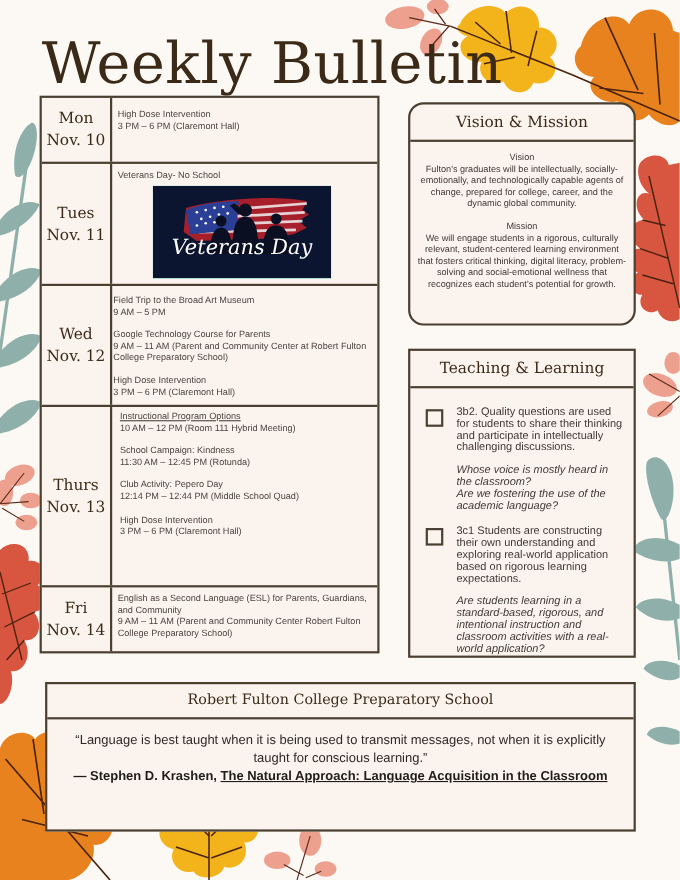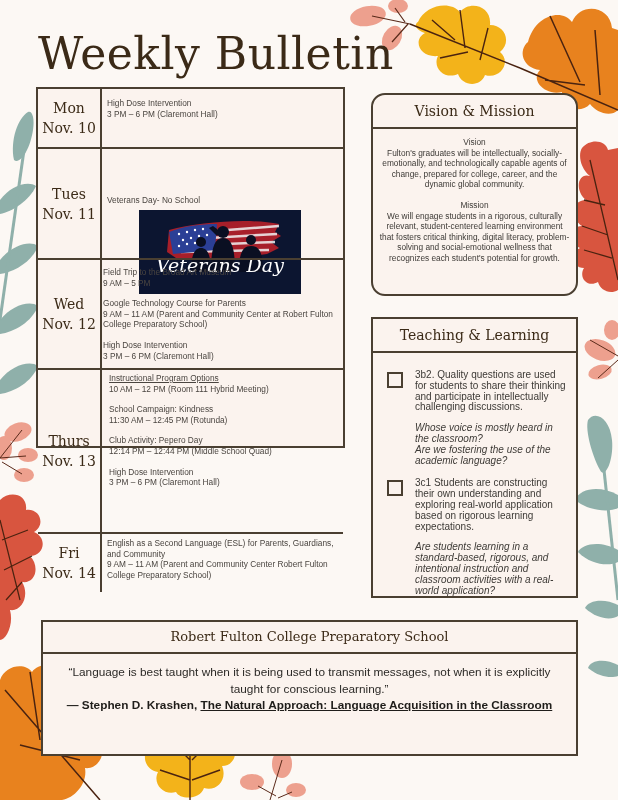--- a/index.html
+++ b/index.html
@@ -8,30 +8,30 @@
     position: relative;
     background: #fcf8f4;
     font-family: "Liberation Sans", "DejaVu Sans", sans-serif;
     color: #3d3a36;
   }
   .deco { position: absolute; }
   .title {
     position: absolute;
     left: 38px; top: 28px;
     font-family: "DejaVu Serif", "Liberation Serif", serif;
-    font-size: 44px;
+    font-size: 52px;
     color: #3b2a17;
     letter-spacing: 0.5px;
     font-weight: normal;
   }
   
   .schedule {
     position: absolute;
     left: 36px; top: 87px;
-    width: 309px; height: 361px;
+    width: 309px; height: 507px;
     border: 2px solid #4a3f31;
     background: #fbf3ee;
     text-decoration: underline;
   }
   .row {
     position: absolute; left: 0; right: 0;
     border-top: 2px solid #4a3f31;
     display: flex;
   }
   .row.first { border-top: none; }
@@ -208,21 +208,21 @@
         <div>3 PM – 6 PM (Claremont Hall)</div>
       </div>
     </div>
   </div>
 
   <div class="row" style="top:58px;height:111px;">
     <div class="day">
       <span>Tues</span>
       <span>Nov. 11</span>
     </div>
-    <div class="events" style="padding-top:22px;margin-top:24px;">
+    <div class="events" style="padding-top:5px;">
       <div>Veterans Day- No School</div>
       <div class="vet-img">
         <svg width="162" height="84" viewBox="0 0 162 84">
           <rect width="162" height="84" fill="#0c1530"></rect>
           <path d="M30 20 C60 12 110 8 140 14 L136 22 L142 26 L132 32 L140 38 L128 44 L100 48 L40 50 L28 42 Z" fill="#b8202a" opacity="0.9"></path>
           <path d="M38 24 L140 16 M36 30 L138 24 M38 36 L136 32 M42 42 L130 40" stroke="#f2f2f2" stroke-width="2.5" opacity="0.85"></path>
           <path d="M30 22 C45 16 62 14 78 14 L76 40 L34 44 Z" fill="#2b3f96"></path>
           <g fill="#ffffff">
             <circle cx="40" cy="24" r="1.2"></circle>
               <circle cx="48" cy="22" r="1.2"></circle>

